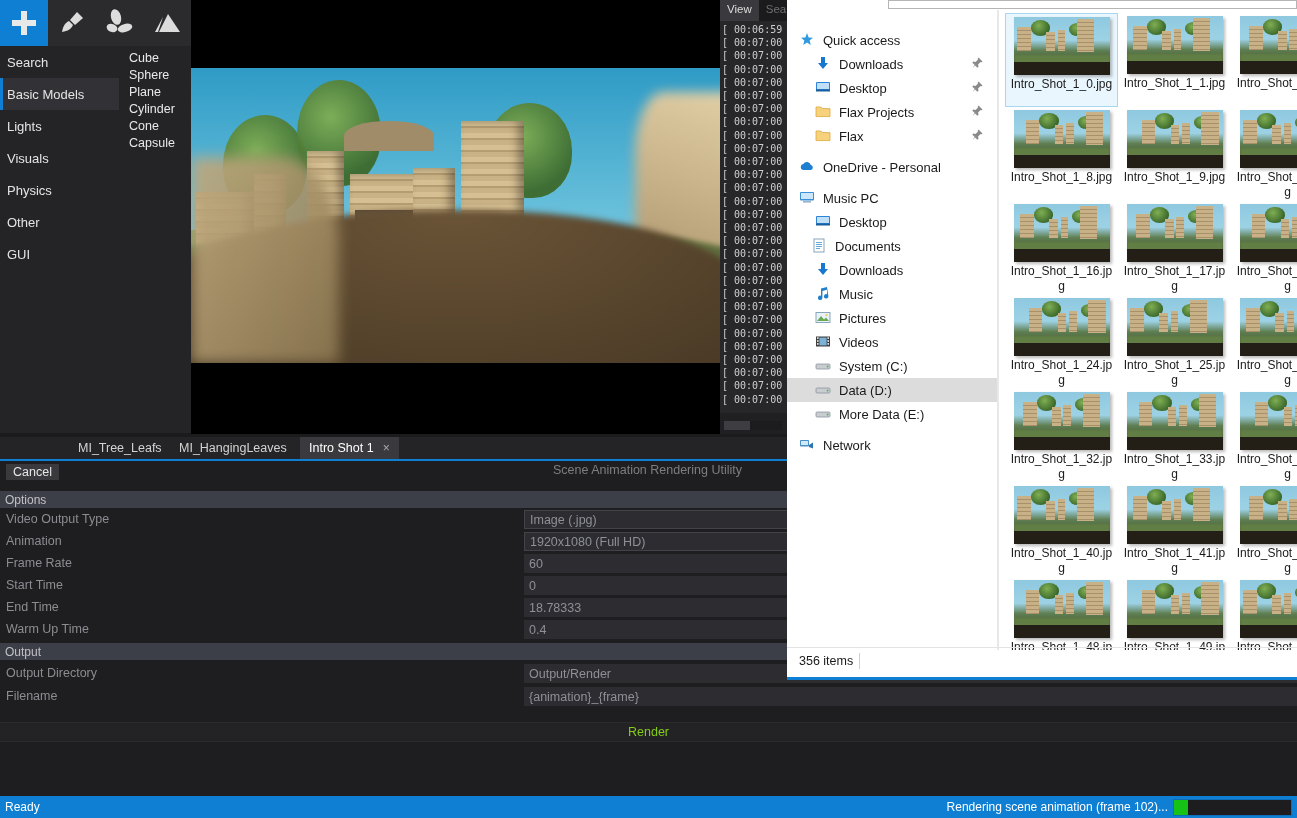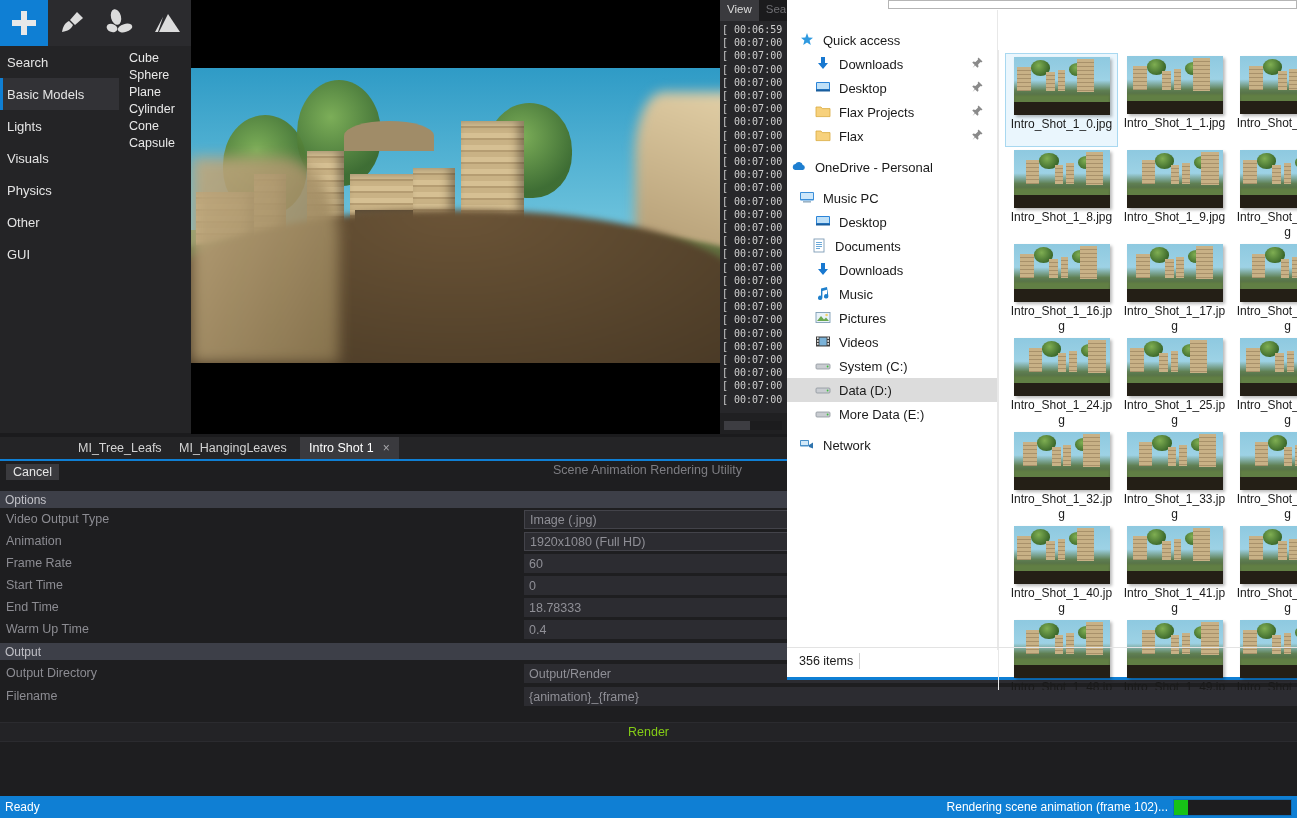--- a/index.html
+++ b/index.html
@@ -133,21 +133,21 @@
   .nav-item.sel { background: #dcdcdc; }
   .nav-ico { width: 18px; height: 16px; margin-right: 6px; position: relative;
              flex: 0 0 18px; }
   .nav-pin { position: absolute; right: 14px; top: 5px; width: 11px; height: 13px; }
   .ex-status { position: absolute; left: 0; bottom: 3px; width: 510px; height: 27px;
                border-top: 1px solid #e3e3e3; font-size: 12.5px; color: #1a1a1a;
                padding: 6px 0 0 12px; }
   .ex-status .divider { position: absolute; left: 72px; top: 5px; width: 1px;
                         height: 16px; background: #d0d0d0; }
   .ex-grid { position: absolute; left: 211px; top: 10px; width: 299px; height: 640px;
-             overflow: hidden; border-left: 1px solid #e8e8e8; padding: 4px 0 0 0; margin-top: 40px; }
+             overflow: hidden; border-left: 1px solid #e8e8e8; padding: 4px 0 0 0; }
   .ex-sep { position: absolute; left: 210px; top: 10px; width: 1px; height: 640px;
             background: #e8e8e8; }
   .cell { position: absolute; width: 113px; height: 94px; }
   .cell.sel { border: 1px solid #a8d8f0; background: #eaf6fd; }
   .thumb { width: 96px; height: 58px; margin: 3px auto 0 auto; position: relative;
            overflow: hidden; box-shadow: 2px 2px 3px rgba(0,0,0,.28); }
   .th-sky { position: absolute; inset: 0; background: linear-gradient(#8ec9e0 0%, #9dd2e5 40%, #5f7f52 58%, #2e2a1c 100%); }
   .th-col { position: absolute; background: repeating-linear-gradient(#c8b186 0 3px, #a8916a 3px 4px); }
   .th-green { position: absolute; left: 0; right: 0; bottom: 18%; height: 16%;
               background: #617f44; filter: blur(1px); }
@@ -417,21 +417,21 @@
         </div>
         <div class="nav-item" style="padding-left: 28px;">
           <span class="nav-ico"><svg width="16" height="15" viewBox="0 0 16 15">
               <path d="M1 3 h5 l1.3 1.6 H15 v8 H1 z" fill="#f7d17c" stroke="#d9a93f" stroke-width="0.8"></path>
             </svg></span>
           <span>Flax</span>
           <span class="nav-pin"><svg width="11" height="13" viewBox="0 0 11 13">
               <path d="M6.5 0.5 l4 4 -1.4 1 -0.6 -0.5 -2.4 2.6 0.4 2.2 -1 1 -2.4 -2.4 -2.6 2.6 2.2 -3 -2.4 -2.4 1 -1 2.2 0.4 2.6 -2.4 -0.5 -0.6 z" fill="#8a8a8a"></path>
             </svg></span>
         </div>
-        <div class="nav-item" style="padding-left: 4px; margin-top: 7px;">
+        <div class="nav-item" style="padding-left: 12px; margin-top: 7px;">
           <span class="nav-ico"><svg width="16" height="15" viewBox="0 0 16 15">
               <path d="M4 11 a3 3 0 0 1 0.4 -5.9 a4 4 0 0 1 7.4 1 a2.5 2.5 0 0 1 0 4.9 z" fill="#1e7ed0"></path>
             </svg></span>
           <span>OneDrive - Personal</span>
         </div>
         <div class="nav-item" style="padding-left: 12px; margin-top: 7px;">
           <span class="nav-ico"><svg width="16" height="15" viewBox="0 0 16 15">
               <rect x="1" y="2" width="14" height="8.5" rx="1" fill="#3b8fd9"></rect>
               <rect x="2" y="3" width="12" height="6" fill="#cde7fa"></rect>
               <rect x="4" y="11" width="8" height="1.6" fill="#9bb3c6"></rect>

